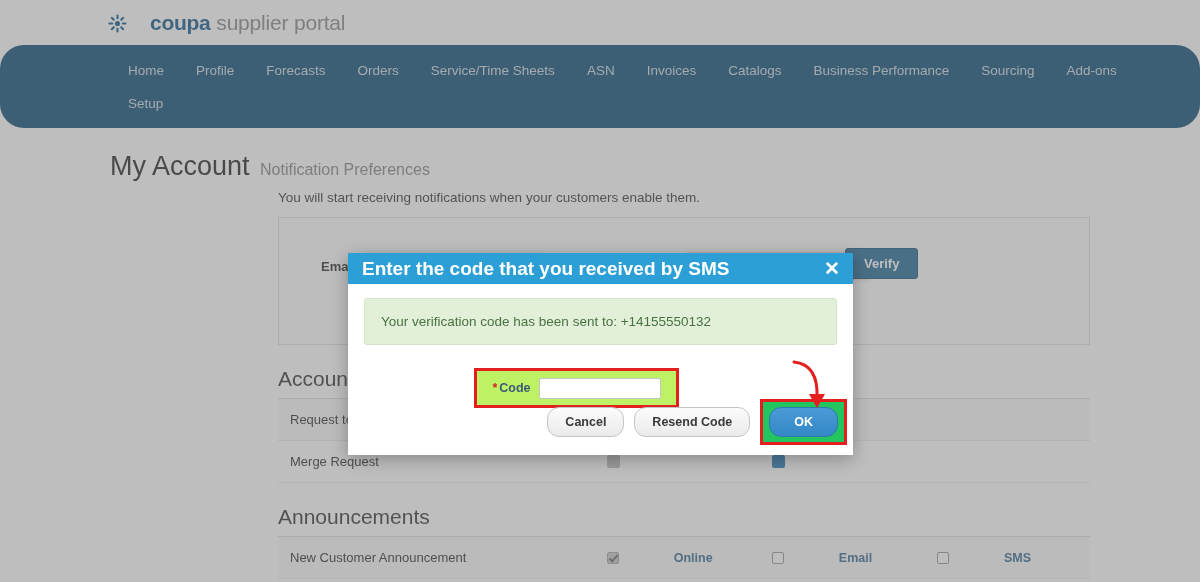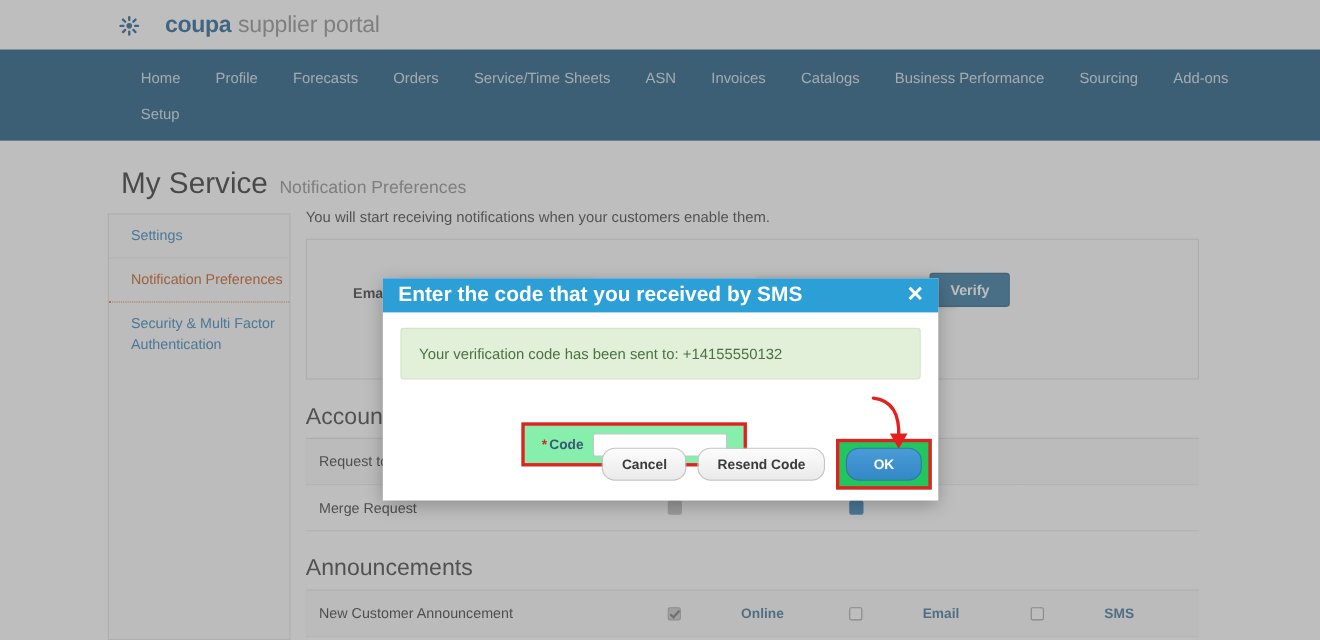--- a/index.html
+++ b/index.html
@@ -106,20 +106,21 @@
   }
 
   
   .mainnav {
     position: absolute;
     left: 0; top: 45px;
     width: 1200px; height: 83px;
     background: #14527a;
     padding-top: 9px;
     box-sizing: border-box;
+    border-radius: 24px;
   }
   .mainnav .row {
     display: flex;
     flex-wrap: wrap;
     padding-left: 112px;
     padding-right: 40px;
   }
   .mainnav a {
     color: #cfdce6;
     text-decoration: none;
@@ -357,28 +358,28 @@
     background: #e2efd9;
     border: 1px solid #d3e5c6;
     border-radius: 3px;
     color: #4a7342;
     font-size: 13.5px;
     padding: 15px 16px;
     box-sizing: border-box;
   }
   .code-wrap {
     position: absolute;
-    left: 126px; top: 100px;
+    left: 126px; top: 84px;
     width: 205px; height: 40px;
     border: 3px solid #e41f1f;
     box-sizing: border-box;
     display: flex;
     align-items: center;
     justify-content: center;
-    background: #86efac;
+    background: #bef264;
   }
   .code-label {
     font-size: 12.5px;
     font-weight: bold;
     color: #3a5a78;
     margin-right: 8px;
     white-space: nowrap;
   }
   .code-label .req {
     color: #d12626;
@@ -472,29 +473,24 @@
         <a href="#">Business Performance</a>
         <a href="#">Sourcing</a>
         <a href="#">Add-ons</a>
         <a href="#">Setup</a>
       </div>
   </div>
 
   <div class="content-bg"></div>
 
   <div class="page-title">
-    <span class="big">My Service</span>
+    <span class="big">My Account</span>
     <span class="sub">Notification Preferences</span>
   </div>
 
-  <div class="sidebar" id="sidebar">
-      <div class="side-item">Settings</div>
-      <div class="side-item active">Notification Preferences</div>
-      <div class="side-item last">Security &amp; Multi Factor Authentication</div>
-    </div>
 
   <div class="main-panel">
     <div class="lead-text">You will start receiving notifications when your customers enable them.</div>
 
     <div class="contact-box">
       <div class="fieldrow email">
         <span class="flabel">Email</span>
         <span class="ftext blurred"></span>
       </div>
       <div class="fieldrow mobile">

